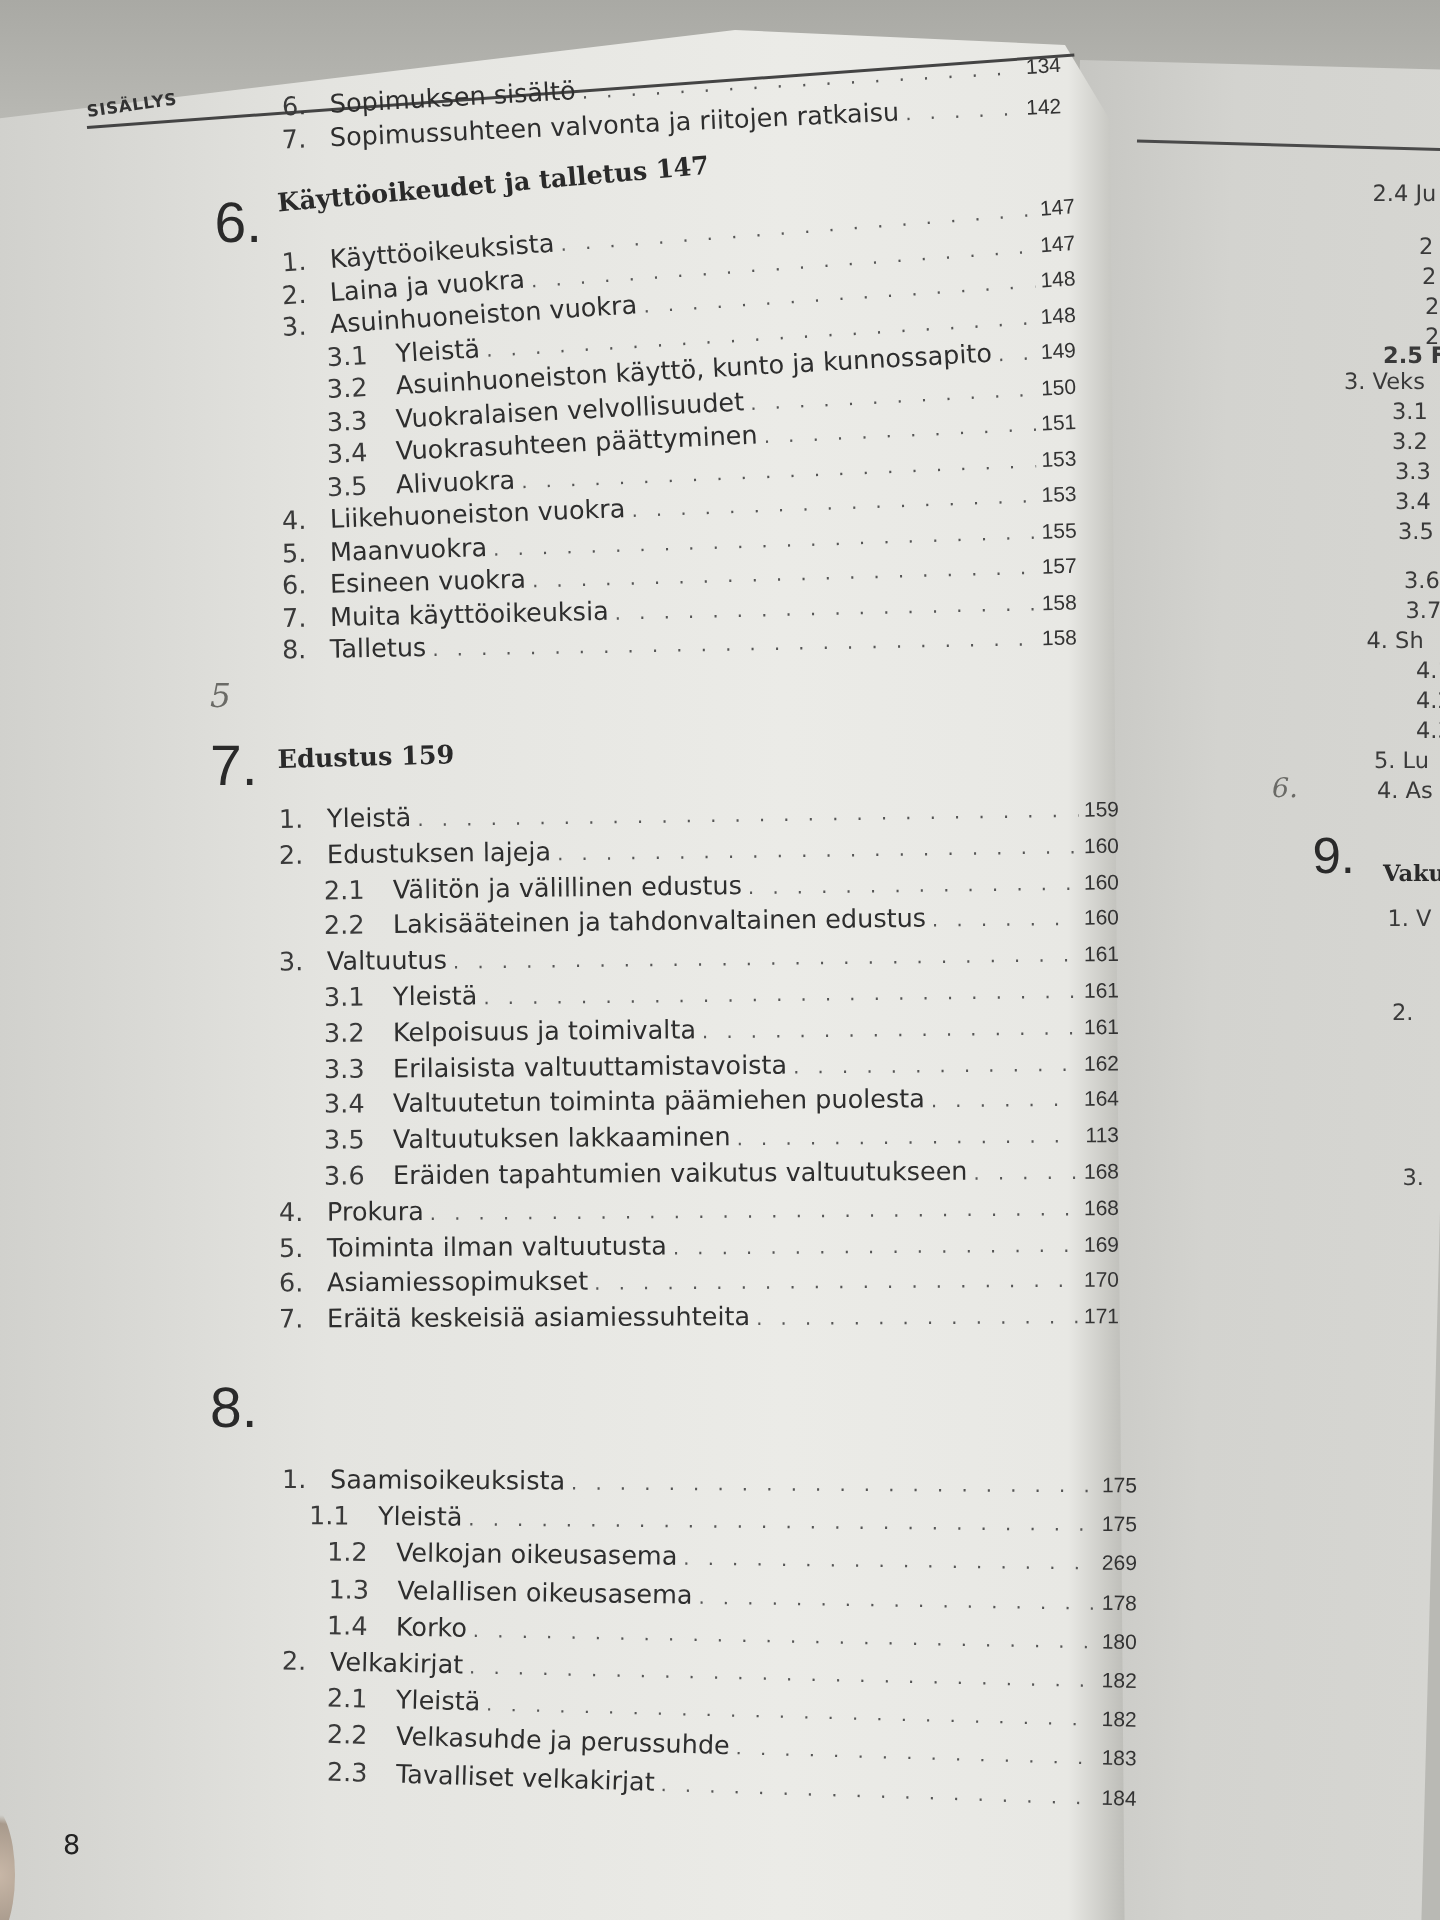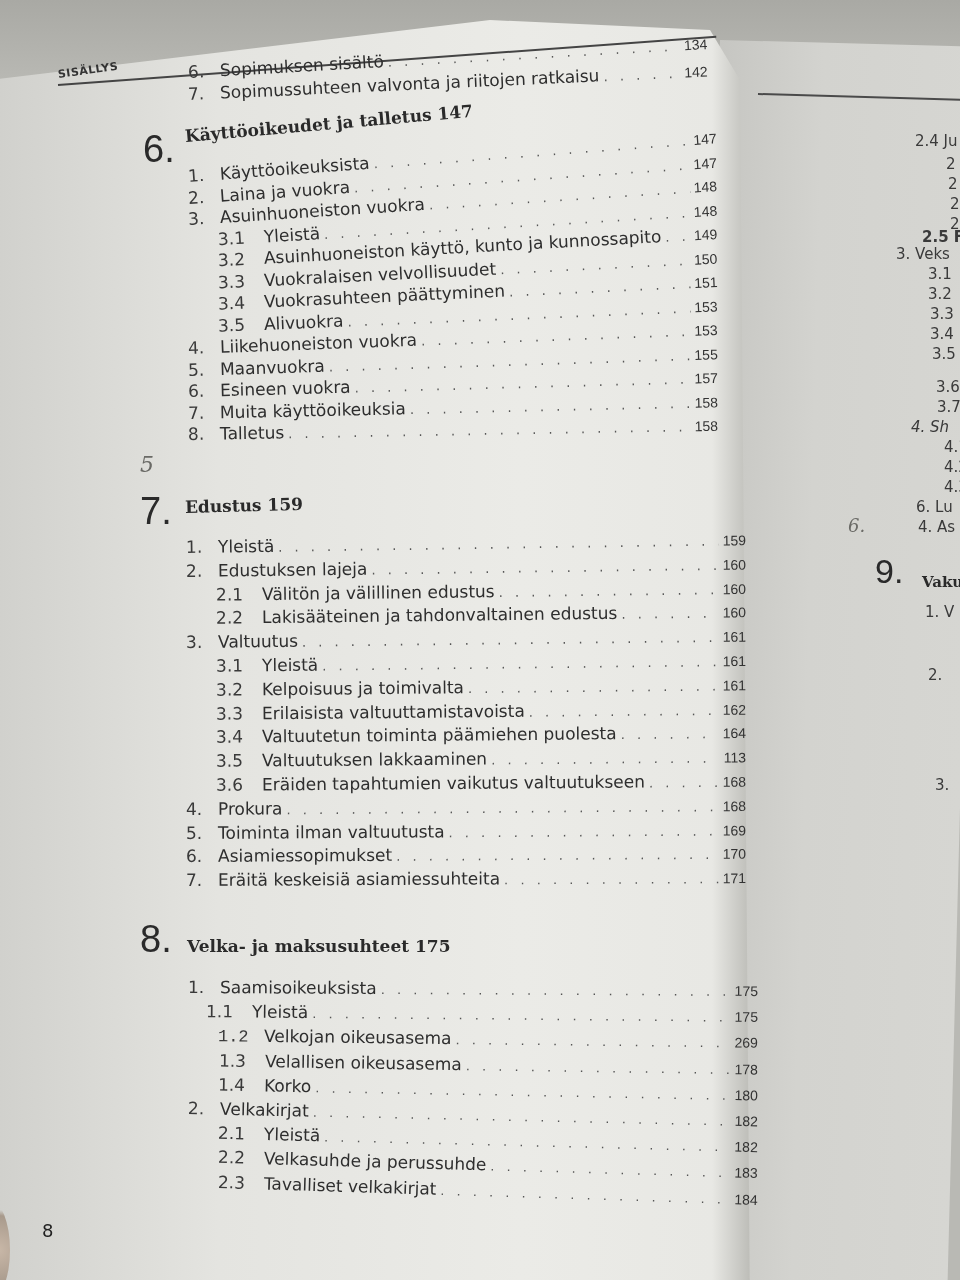--- a/index.html
+++ b/index.html
@@ -246,35 +246,34 @@
       <span class="dots">. . . . . . . . . . . . . . . . . . . . . . . . . . . . . . . . . . . . . . . . . . . . . . . . . . . . .</span>
       <span class="pg">170</span>
     </div>
     <div class="row" style="left: 186px; top: 870.2px; width: 560px; transform: rotate(-0.3deg); transform-origin: left center;">
       <span class="num" style="width: 22px; margin-left: 0px;">7.</span>
       <span class="lbl">Eräitä keskeisiä asiamiessuhteita</span>
       <span class="dots">. . . . . . . . . . . . . . . . . . . . . . . . . . . . . . . . . . . . . . . . . . . . . . . . . . . . .</span>
       <span class="pg">171</span>
     </div>
     <div class="chap-num" style="left: 140px; top: 918px;">8.</div>
-    <div class="chap-title" style="left: 187px; top: 936px; transform: rotate(0deg); transform-origin: left center;">Velka- ja maksusuhteet 175</div>
     <div class="row" style="left: 188px; top: 977px; width: 570px; transform: rotate(0.3deg); transform-origin: left center;">
       <span class="num" style="width: 22px; margin-left: 0px;">1.</span>
       <span class="lbl">Saamisoikeuksista</span>
       <span class="dots">. . . . . . . . . . . . . . . . . . . . . . . . . . . . . . . . . . . . . . . . . . . . . . . . . . . . .</span>
       <span class="pg">175</span>
     </div>
     <div class="row" style="left: 188px; top: 1001.2px; width: 570px; transform: rotate(0.4875deg); transform-origin: left center;">
       <span class="num" style="width: 36px; margin-left: 18px;">1.1</span>
       <span class="lbl">Yleistä</span>
       <span class="dots">. . . . . . . . . . . . . . . . . . . . . . . . . . . . . . . . . . . . . . . . . . . . . . . . . . . . .</span>
       <span class="pg">175</span>
     </div>
     <div class="row" style="left: 188px; top: 1025.4px; width: 570px; transform: rotate(0.675deg); transform-origin: left center;">
-      <span class="num" style="width: 36px; margin-left: 30px; font-family: Liberation Mono, monospace;">1.2</span>
+      <span class="num" style="width: 36px; margin-left: 30px;">1.2</span>
       <span class="lbl">Velkojan oikeusasema</span>
       <span class="dots">. . . . . . . . . . . . . . . . . . . . . . . . . . . . . . . . . . . . . . . . . . . . . . . . . . . . .</span>
       <span class="pg">269</span>
     </div>
     <div class="row" style="left: 188px; top: 1049.6px; width: 570px; transform: rotate(0.8625deg); transform-origin: left center;">
       <span class="num" style="width: 36px; margin-left: 31px;">1.3</span>
       <span class="lbl">Velallisen oikeusasema</span>
       <span class="dots">. . . . . . . . . . . . . . . . . . . . . . . . . . . . . . . . . . . . . . . . . . . . . . . . . . . . .</span>
       <span class="pg">178</span>
     </div>
@@ -303,39 +302,39 @@
       <span class="pg">183</span>
     </div>
     <div class="row" style="left: 188px; top: 1170.6px; width: 570px; transform: rotate(1.8deg); transform-origin: left center;">
       <span class="num" style="width: 36px; margin-left: 30px;">2.3</span>
       <span class="lbl">Tavalliset velkakirjat</span>
       <span class="dots">. . . . . . . . . . . . . . . . . . . . . . . . . . . . . . . . . . . . . . . . . . . . . . . . . . . . .</span>
       <span class="pg">184</span>
     </div>
   </div>
 <div id="right">
-    <div class="right-item" style="left: 915px; top: 132px;">2.4 Ju</div>
+    <div class="right-item" style="left: 915px; top: 120px;">2.4 Ju</div>
     <div class="right-item" style="left: 946px; top: 155px;">2</div>
     <div class="right-item" style="left: 948px; top: 175px;">2</div>
     <div class="right-item" style="left: 950px; top: 195px;">2</div>
     <div class="right-item" style="left: 950px; top: 215px;">2</div>
     <div class="right-item" style="left: 922px; top: 228px; font-weight: bold;">2.5 F</div>
     <div class="right-item" style="left: 896px; top: 245px;">3.  Veks</div>
     <div class="right-item" style="left: 928px; top: 265px;">3.1</div>
     <div class="right-item" style="left: 928px; top: 285px;">3.2</div>
     <div class="right-item" style="left: 930px; top: 305px;">3.3</div>
     <div class="right-item" style="left: 930px; top: 325px;">3.4</div>
     <div class="right-item" style="left: 932px; top: 345px;">3.5</div>
     <div class="right-item" style="left: 936px; top: 378px;">3.6</div>
     <div class="right-item" style="left: 937px; top: 398px;">3.7</div>
-    <div class="right-item" style="left: 911px; top: 418px; font-style: italic;">4.  Sh</div>
+    <div class="right-item" style="left: 911px; top: 418px;">4.  Sh</div>
     <div class="right-item" style="left: 944px; top: 438px;">4.1</div>
     <div class="right-item" style="left: 944px; top: 458px;">4.2</div>
     <div class="right-item" style="left: 944px; top: 478px;">4.3</div>
-    <div class="right-item" style="left: 916px; top: 498px;">6.  Lu</div>
+    <div class="right-item" style="left: 916px; top: 498px;">5.  Lu</div>
     <div class="right-item" style="left: 918px; top: 518px;">4.  As</div>
     <div class="right-chap-num" style="left: 875px; top: 552px;">9.</div>
     <div class="right-chap-title" style="left: 922px; top: 573px;">Vaku</div>
     <div class="right-item" style="left: 925px; top: 603px;">1.  V</div>
     <div class="right-item" style="left: 928px; top: 666px;">2.</div>
     <div class="right-item" style="left: 935px; top: 776px;">3.</div>
   </div>
 
 <div class="pen-mark" style="left:140px;top:452px;">5</div>
 <div class="pen-mark" style="left:848px;top:515px;font-size:18px;">6.</div>

